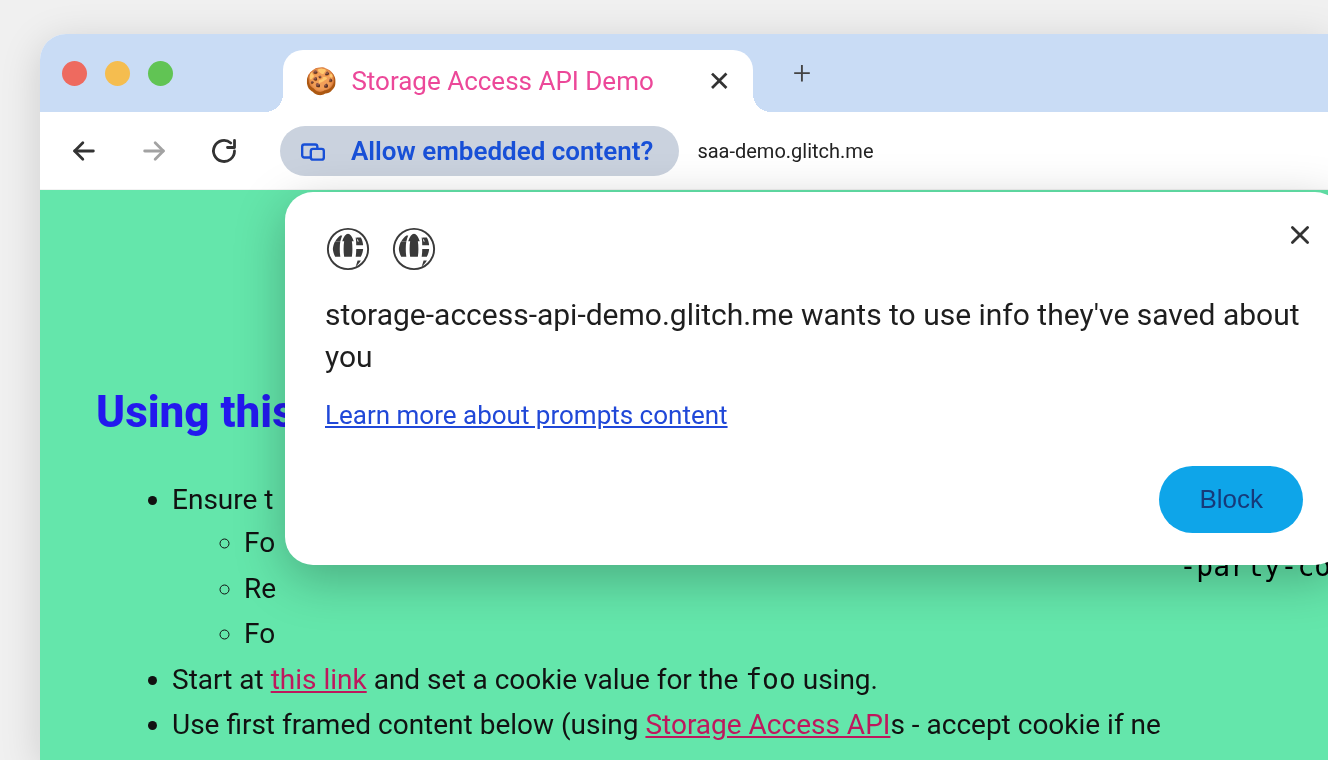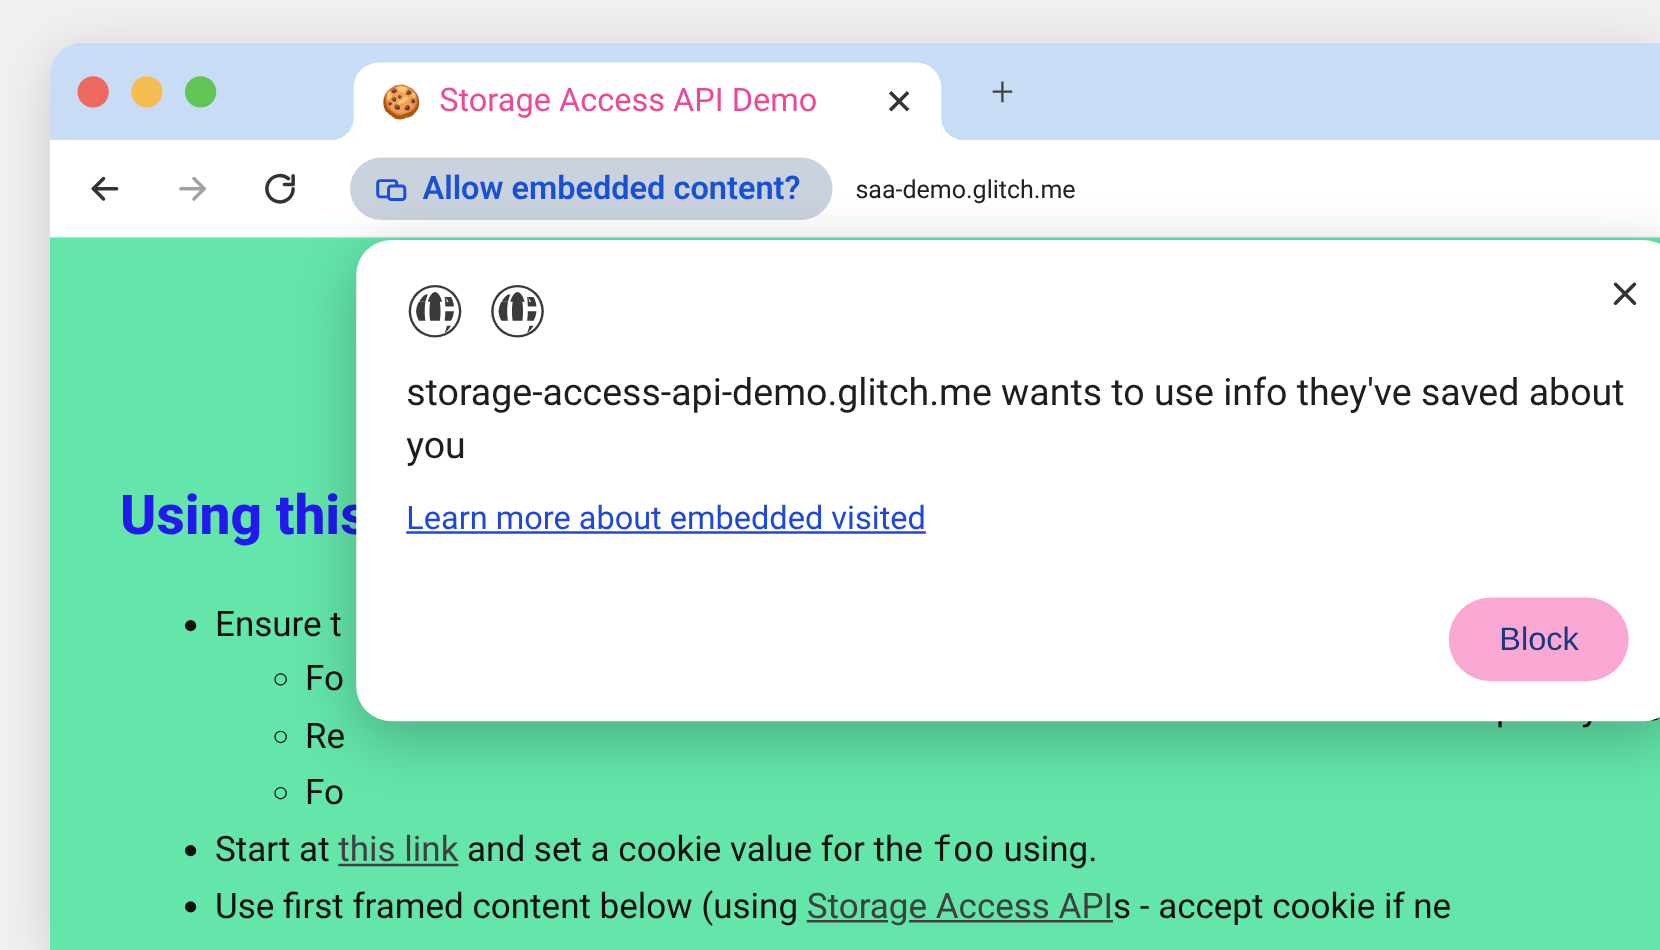--- a/index.html
+++ b/index.html
@@ -107,21 +107,21 @@
     flex: 1;
     margin-left: 24px;
     gap: 18px;
   }
   .chip {
     background: #cad2de;
     border-radius: 999px;
     padding: 10px 26px 10px 20px;
     display: flex;
     align-items: center;
-    gap: 12px;
+    gap: 25px;
     cursor: pointer;
   }
   .chip-text {
     color: #1850d7;
     font-size: 26px;
     font-weight: 600;
   }
   .url-text { font-size: 20px; color: #222; }
   .viewport {
     position: absolute;
@@ -150,21 +150,21 @@
   .page-heading {
     font-size: 44px;
     font-weight: 800;
     color: #2319ee;
     margin-top: 156px;
     margin-bottom: 40px;
   }
   .page-content ul { list-style: disc; padding-left: 76px; font-size: 28px; line-height: 1.55; }
   .page-content ul ul { list-style: circle; padding-left: 72px; }
   .page-content li { margin-bottom: 2px; }
-  .page-content a { color: #404040; text-decoration: underline; }
+  .page-content a { color: #be185d; text-decoration: underline; }
   .mono { font-family: ui-monospace, SFMono-Regular, Menlo, Consolas, monospace; margin-top: 36px; }
   .mono-frag {
     position: absolute;
     right: -20px;
     top: 360px;
     font-family: ui-monospace, SFMono-Regular, Menlo, monospace;
     font-size: 28px;
     white-space: nowrap;
   }
 
@@ -187,29 +187,28 @@
     top: 30px;
     right: 30px;
     cursor: pointer;
   }
   .pop-close svg { width: 26px; height: 26px; }
   .pop-title { font-size: 30px; color: #1e1e1e; line-height: 1.4; margin-bottom: 22px; }
   .pop-desc  { font-size: 26px; color: #565656; line-height: 1.45; margin-bottom: 20px; }
   .pop-link  { font-size: 26px; color: #2048d8; text-decoration: underline; cursor: pointer; display: inline-block; margin-bottom: 36px; }
   .pop-actions { display: flex; gap: 24px; justify-content: flex-end; }
   .pop-btn {
-    background: #f9a8d4;
+    background: #0ea5e9;
     color: #163a7a;
     border: none;
     border-radius: 999px;
     padding: 18px 40px;
     font-size: 26px;
     font-weight: 500;
     cursor: pointer;
-    margin-top: 12px;
   }
 </style>
 </head>
 <body>
 
 <div class="browser-window">
 
   <div class="tab-strip">
     <div class="traffic-lights">
       <div class="traffic-light tl-red"></div>
@@ -297,17 +296,17 @@
         </svg>
     </span>
     <span class="globe">
       <svg viewBox="0 0 24 24" fill="#3a3a3a">
           <circle cx="12" cy="12" r="11"></circle>
           <path fill="#fff" d="M12 2a10 10 0 0 0 0 20 10 10 0 0 0 0-20zm0 2c1.1 0 2.3 1.6 3 4H9c.7-2.4 1.9-4 3-4zM5.3 8H8c-.2 1.2-.3 2.5-.3 4H4.1c.1-1.4.5-2.8 1.2-4zm0 8c-.7-1.2-1.1-2.6-1.2-4h3.6c0 1.5.1 2.8.3 4H5.3zm3.7 2c.7 2.4 1.9 4 3 4s2.3-1.6 3-4H9zm7 0h2.7c-.7 1.2-1.6 2.3-2.7 3.1.4-.9.7-2 1-3.1h-1zm2.7-2H16c.2-1.2.3-2.5.3-4h3.6c-.1 1.4-.5 2.8-1.2 4zm1.2-6h-3.6c0-1.5-.1-2.8-.3-4h2.7c.7 1.2 1.1 2.6 1.2 4zM15 5c1.1.8 2 1.9 2.7 3.1H17c-.3-1.1-.6-2.2-1-3.1h-1zM8 5h1c-.4.9-.7 2-1 3.1H5.3C6 6.9 6.9 5.8 8 5zm1.7 7c0-1.5.1-2.8.3-4h4c.2 1.2.3 2.5.3 4s-.1 2.8-.3 4h-4c-.2-1.2-.3-2.5-.3-4z"></path>
         </svg>
     </span>
   </div>
   <div class="pop-title">storage-access-api-demo.glitch.me wants to use info they've saved about you</div>
-  <a class="pop-link">Learn more about embedded visited</a>
+  <a class="pop-link">Learn more about prompts content</a>
   <div class="pop-actions">
     <button class="pop-btn">Block</button>
   </div>
 </div>
 
 </body></html>

